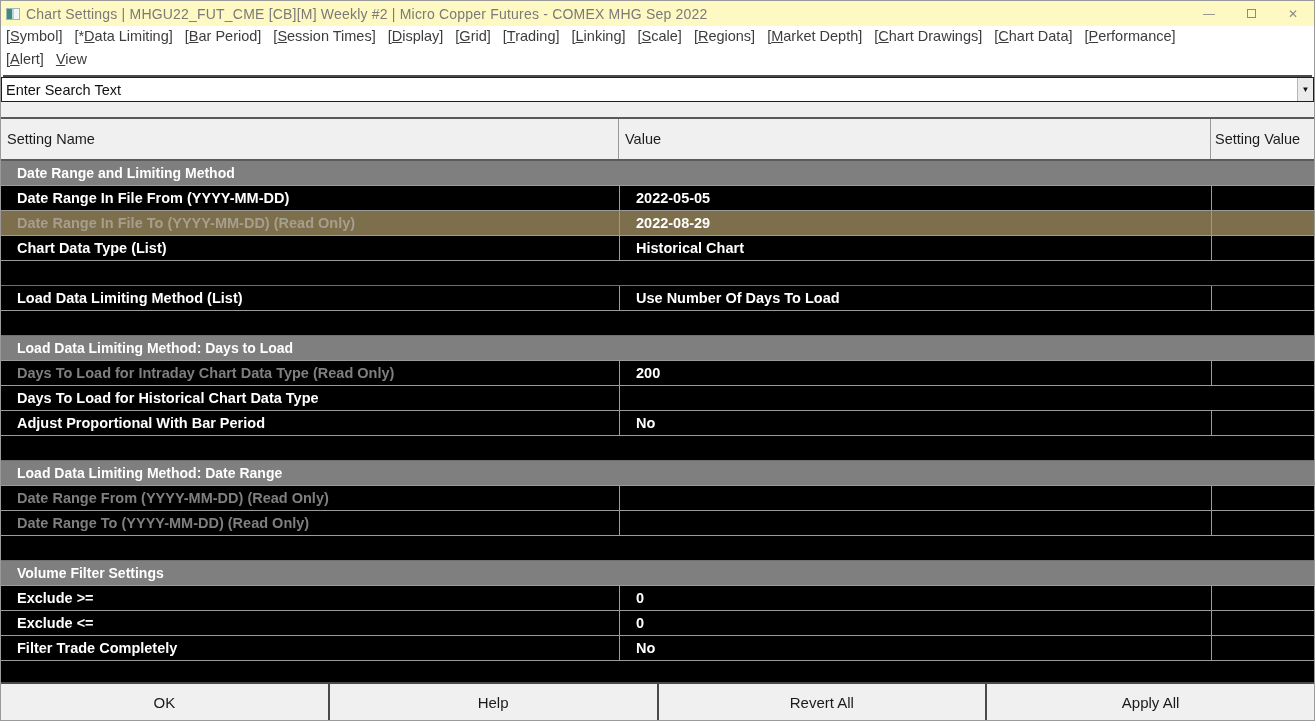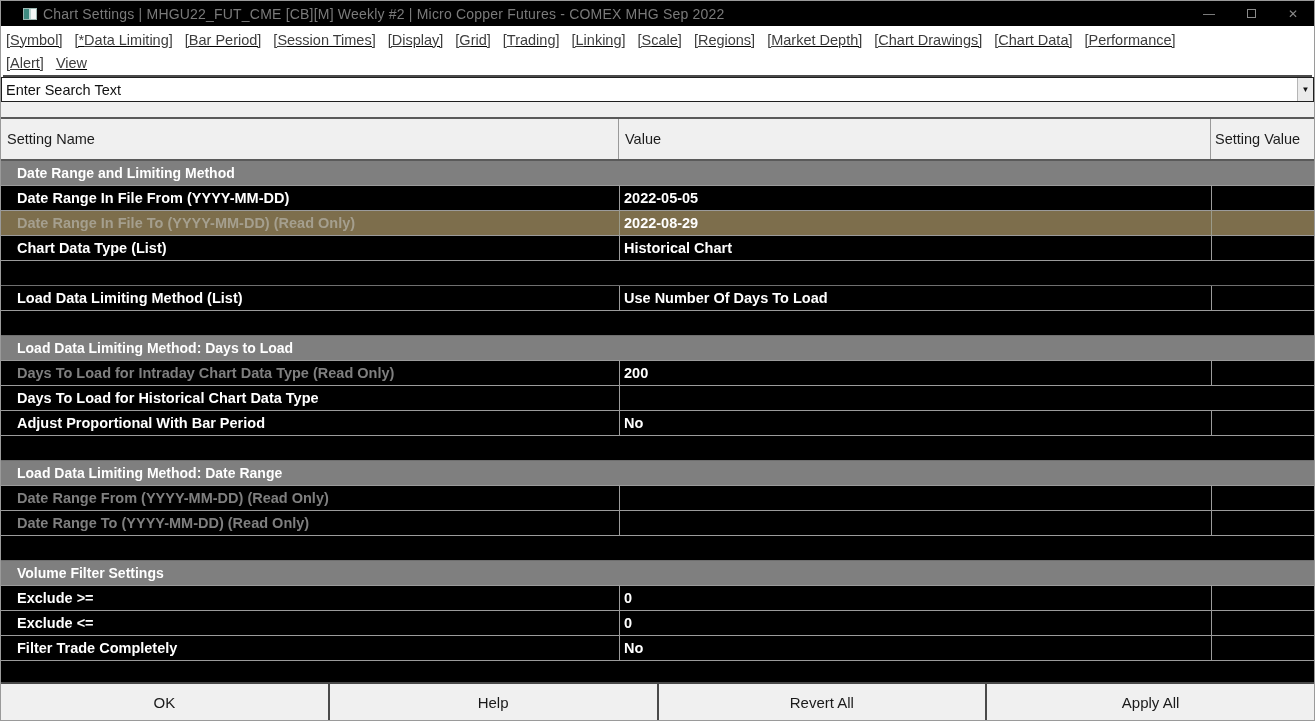--- a/index.html
+++ b/index.html
@@ -5,51 +5,51 @@
   * { box-sizing: border-box; margin: 0; padding: 0; }
   html,body { width:1315px; height:721px; }
   body {
     font-family: "Liberation Sans", sans-serif;
     background:#ffffff;
     overflow:hidden;
   }
   .window { width:1315px; height:721px; border:1px solid #9a9a9a; display:flex; flex-direction:column; background:#fff; }
 
   
-  .titlebar { height:25px; display:flex; align-items:center; padding-left:22px; background:#000000; flex:none; }
+  .titlebar { height:25px; display:flex; align-items:center; padding-left:5px; background:#fef9c3; flex:none; }
   .app-icon { width:14px; height:12px; border:1px solid #9fb9b4; background:linear-gradient(90deg,#3f8a80 0 45%, #bcd6d2 45% 60%, #f2f7f6 60% 100%); margin-right:6px; flex:none; }
   .title-text { font-size:14px; color:#7a7a7a; letter-spacing:0.2px; white-space:nowrap; overflow:hidden; }
   .win-controls { margin-left:auto; display:flex; height:100%; }
   .win-btn { width:42px; height:100%; display:flex; align-items:center; justify-content:center; color:#8a8a8a; font-size:12px; cursor:default; }
   .win-btn .maxbox { width:9px; height:9px; border:1px solid #8a8a8a; display:inline-block; }
 
   
   .menubar { background:#ffffff; padding:2px 2px 0 2px; flex:none; }
-  .menu-row { display:flex; flex-wrap:nowrap; align-items:center; height:23px;text-decoration:underline; }
+  .menu-row { display:flex; flex-wrap:nowrap; height:23px; }
   .menu-item { font-size:14.5px; color:#3d3d3d; margin:0 9px 0 3px; white-space:nowrap; cursor:default; }
   .menu-item u { text-decoration:underline; }
   .menu-divider { height:2px; background:#4a4a4a; margin-top:1px; }
 
   
   .search-row { height:25px; border:1px solid #1f1f1f; display:flex; background:#ffffff; flex:none; }
   .search-input { flex:1; border:none; outline:none; font-family:"Liberation Sans",sans-serif; font-size:14.5px; color:#111; padding:0 4px; background:transparent; }
   .search-drop { width:16px; background:#ebebeb; border-left:1px solid #b5b5b5; display:flex; align-items:center; justify-content:center; font-size:8px; color:#111; cursor:default; }
 
   .gap-strip { height:15px; background:#f0f0f0; flex:none; }
 
   
   .table-header { height:44px; background:#f0f0f0; border-top:2px solid #5a5a5a; border-bottom:2px solid #5a5a5a; display:grid; grid-template-columns:618px 592px 1fr; flex:none; }
   .table-header .hcell { display:flex; align-items:center; padding-left:6px; font-size:14.5px; color:#1c1c1c; border-right:1px solid #9a9a9a; }
   .table-header .hcell:last-child { border-right:none; padding-left:4px; }
 
   
   .table-body { flex:1; background:#000000; overflow:hidden; display:flex; flex-direction:column; }
   .row { height:25px; flex:none; display:grid; grid-template-columns:618px 592px 1fr; border-bottom:1px solid #9b9b9b; background:#000; }
   .row .cell { display:flex; align-items:center; padding-left:16px; font-size:14.5px; font-weight:bold; color:#ffffff; white-space:nowrap; overflow:hidden; }
-  .row .cell.value { border-left:1px solid #9b9b9b; padding-left:4px; }
+  .row .cell.value { border-left:1px solid #9b9b9b; padding-left:16px; }
   .row .cell.orig  { border-left:1px solid #9b9b9b; }
   .row.section { display:flex; background:var(--section-bg,#7f7f7f); border-bottom:1px solid #9b9b9b; }
   .row.section .cell { font-weight:600; font-size:14px; color:#ffffff; }
   .row.empty { background:#000; border-bottom:1px solid #6f6f6f; }
   .row.readonly .cell.label { color:#7f7f7f; }
   .row.selected { background:var(--selected-bg,#7d6e4c); }
   .row.selected .cell.label { color:#a59f8e; }
   .row.selected .cell.value, .row.selected .cell.orig { border-left:1px solid #9b9b8a; }
   .filler { flex:1; background:#000; }
 

